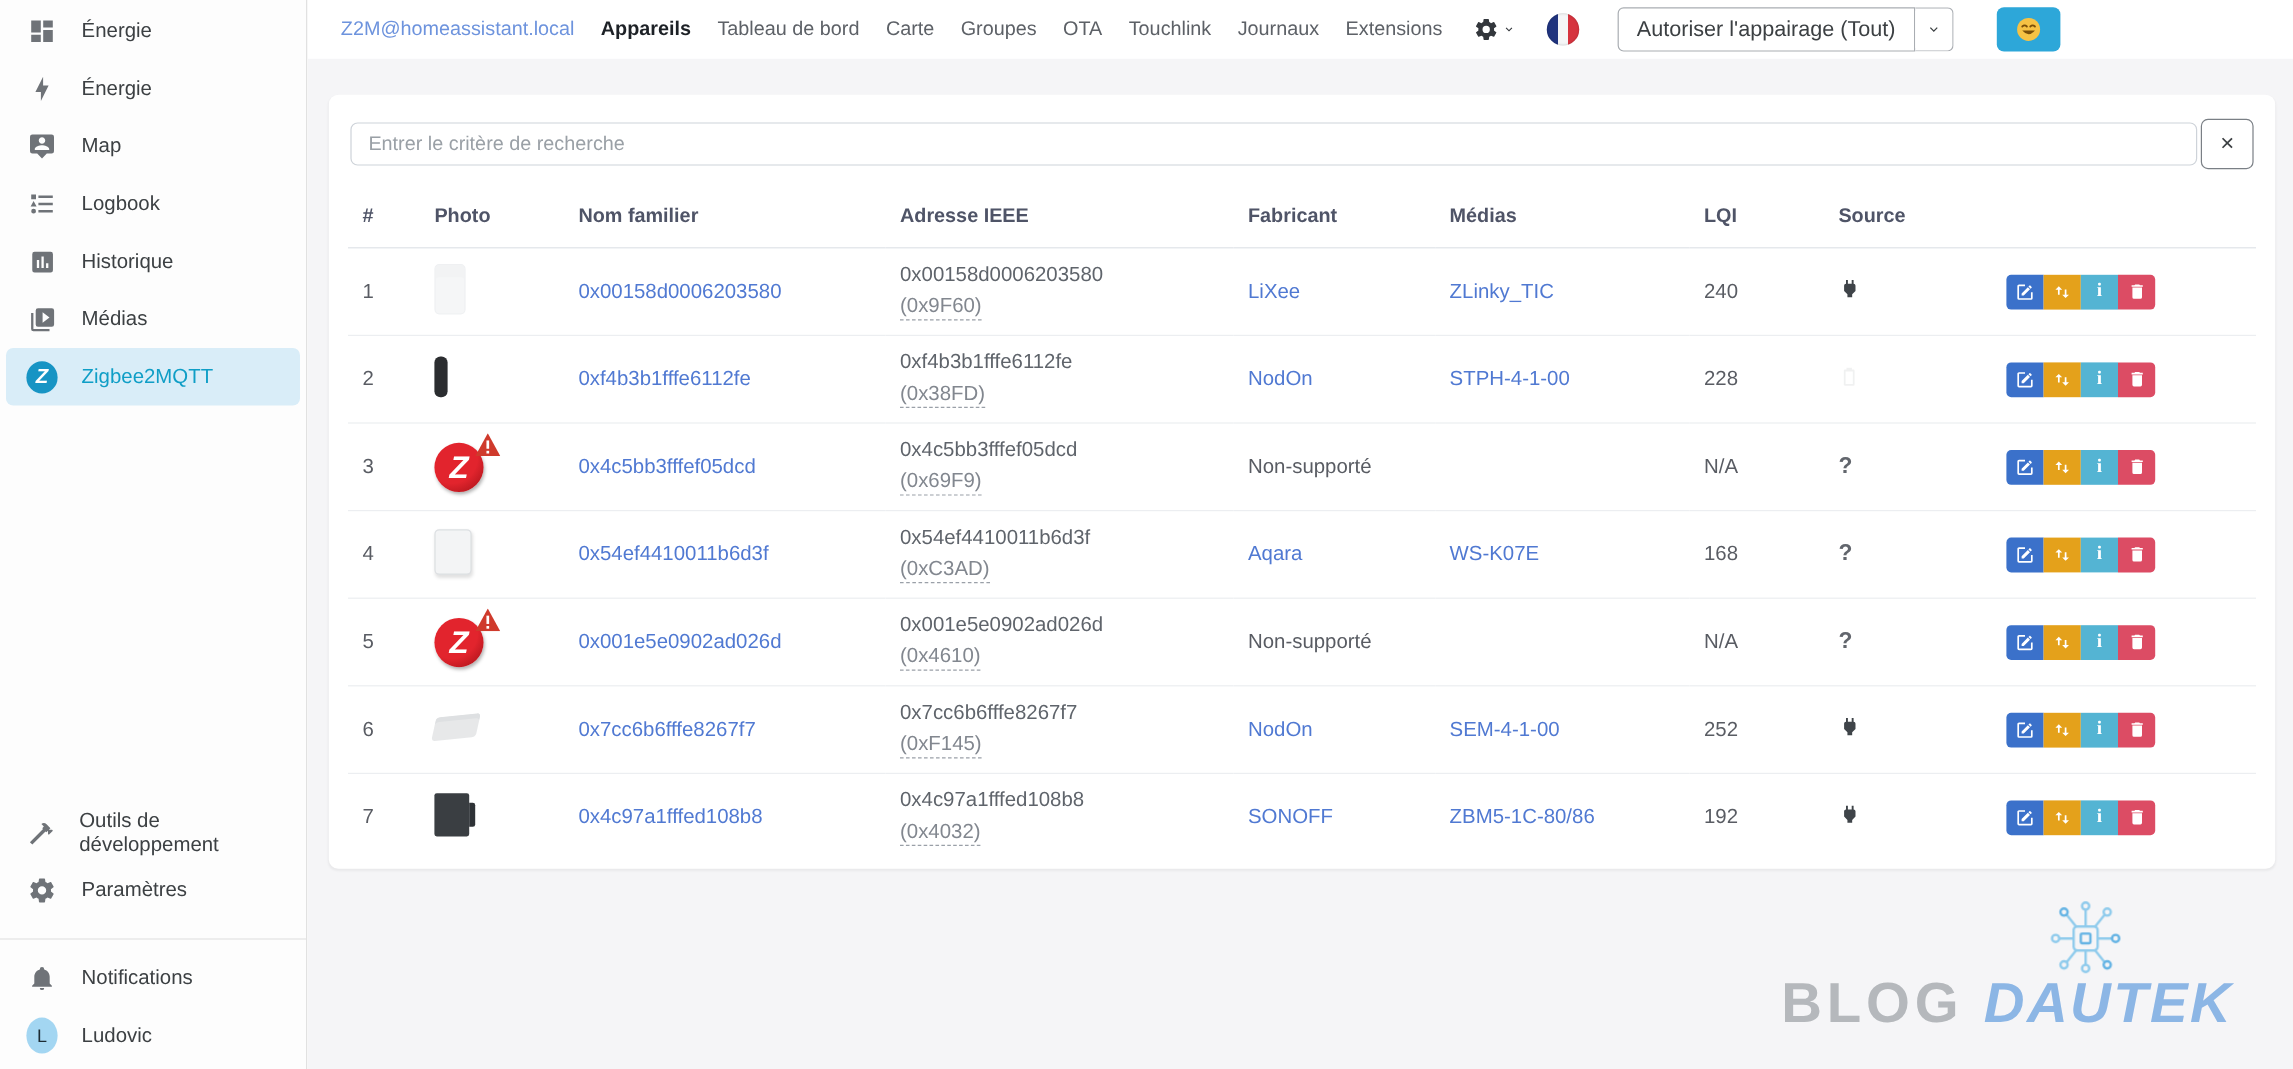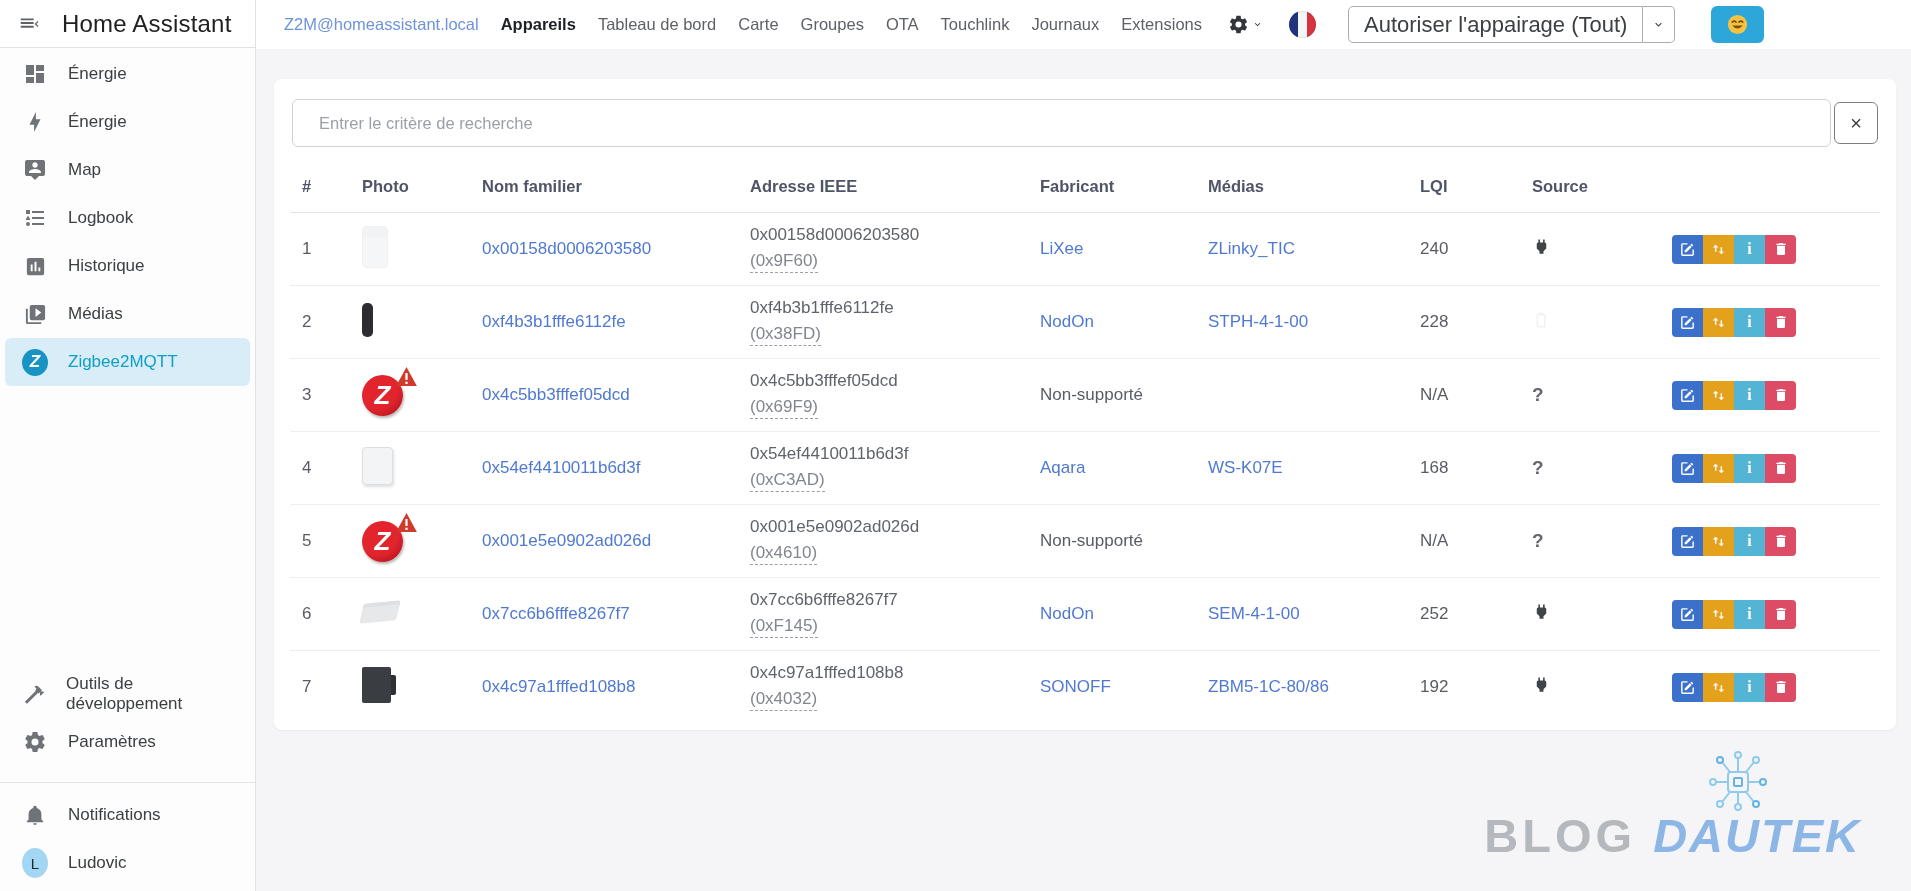--- a/index.html
+++ b/index.html
@@ -33,32 +33,32 @@
   .topbar { height:49px; background:#fff; display:flex; align-items:center; padding-left:28px; gap:22px; }
   .brand-link { font-size:16.5px; color:#6d93dd; text-decoration:none; cursor:pointer; white-space:nowrap; }
   .nav-tab { font-size:16.5px; color:#5d6167; text-decoration:none; cursor:pointer; white-space:nowrap; }
   .nav-tab.active { color:#1d2126; font-weight:600; }
   .gear-wrap { display:flex; align-items:center; gap:3px; cursor:pointer; margin-left:4px; }
   .flag { width:27px; height:27px; border-radius:50%; margin-left:4px; cursor:pointer;
     background:linear-gradient(90deg,#20347e 0 34%,#f5f6f7 34% 66%,#d6343f 66% 100%);
     box-shadow:inset 0 0 2px rgba(0,0,0,.25); }
   .permit-group { display:flex; margin-left:10px; }
   .permit-btn { height:37px; background:#fff; border:1px solid #a9adb2; border-radius:5px 0 0 5px;
-    font-size:22px; color:#3c4043; padding:0 15px; cursor:pointer; font-family:inherit; }
+    font-size:18px; color:#3c4043; padding:0 15px; cursor:pointer; font-family:inherit; }
   .permit-caret { width:32px; height:37px; background:#fff; border:1px solid #a9adb2; border-left:none;
     border-radius:0 5px 5px 0; display:flex; align-items:center; justify-content:center; cursor:pointer; }
   .emoji-btn { width:53px; height:37px; margin-left:14px; background:#2da7d9; border:none; border-radius:6px;
     display:flex; align-items:center; justify-content:center; cursor:pointer; }
 
   
   .card { margin:30px 15px 0 18px; background:#fff; border-radius:8px;
     box-shadow:0 1px 2px rgba(0,0,0,.05); padding:20px 16px 6px 16px; }
   .search-row { display:flex; align-items:center; gap:3px; padding:0 2px; }
-  .search-input { flex:1; height:48px; border:1px solid #ced3d9; border-radius:6px;
-    font-size:16.5px; color:#0369a1; padding:0 26px; font-family:inherit; outline:none; }
+  .search-input { flex:1; height:36px; border:1px solid #ced3d9; border-radius:6px;
+    font-size:16.5px; color:#0369a1; padding:0 14px; font-family:inherit; outline:none; }
   .search-input::placeholder { color:#9aa0a6; }
   .clear-btn { width:44px; height:42px; background:#fff; border:1px solid #7a7f85; border-radius:6px;
     font-size:20px; color:#3c4043; cursor:pointer; display:flex; align-items:center; justify-content:center; }
   table.devices { width:100%; border-collapse:collapse; margin-top:16px; table-layout:fixed; }
   .devices th { text-align:left; font-size:16.5px; color:#4f5467; font-weight:700;
     padding:14px 12px 16px 12px; border-bottom:1px solid #dfe3e8; }
   .devices td { padding:10px 12px; height:73px; vertical-align:middle; font-size:17px; color:#595c63; }
   .devices tbody tr { border-bottom:1px solid #eceef1; }
   .devices tbody tr:last-child { border-bottom:none; }
   a.cell-link { color:#5079d2; text-decoration:none; cursor:pointer; }
@@ -97,28 +97,20 @@
   .watermark { position:absolute; right:50px; bottom:28px; opacity:.85; pointer-events:none; }
   .wm-text { font-size:47px; font-weight:700; letter-spacing:4px; white-space:nowrap; }
   .wm-blog { color:#a9adb1; }
   .wm-dautek { color:#79aae2; font-style:italic; letter-spacing:2px; }
   .wm-chip { position:absolute; top:-62px; left:218px; }
 </style>
 </head>
 <body>
 
 <aside class="sidebar">
-  <div class="sb-header">
-    <span class="menu-btn">
-      <svg width="24" height="24" viewBox="0 0 24 24">
-          <path fill="#5f6368" d="M3 7h14v2H3zm0 4h14v2H3zm0 4h14v2H3zm18.3-5.3L18 13l3.3 3.3 1-1L20 13l2.3-2.3z" transform="scale(.92)"></path>
-        </svg>
-    </span>
-    <span class="sb-title">Home Assistant</span>
-  </div>
 
   <nav class="sb-list">
     <div class="sb-item">
       <span class="sb-icon">
           <svg width="24" height="24" viewBox="0 0 24 24">
             <path d="M13,3V9H21V3M13,21H21V11H13M3,21H11V15H3M3,13H11V3H3V13Z"></path>
           </svg>
         </span>
       <span class="sb-label">Énergie</span>
     </div>

